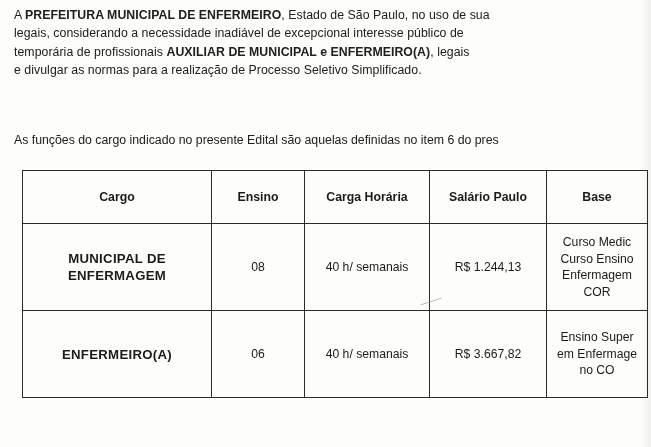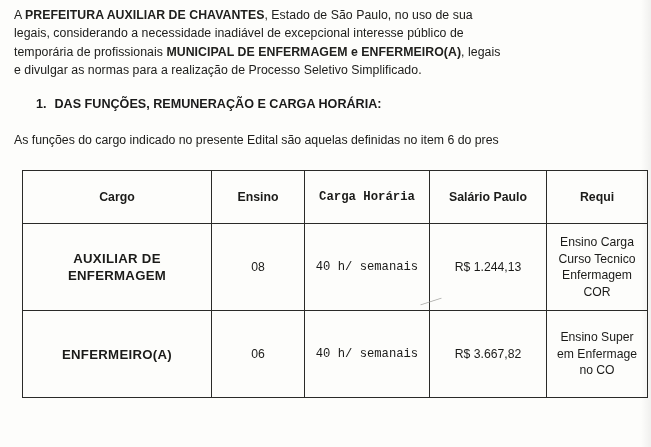--- a/index.html
+++ b/index.html
@@ -75,21 +75,21 @@
   table.fn thead th {
     height: 52px;
     font-weight: bold;
     font-size: 12.3px;
   }
   table.fn tbody td {
     height: 86px;
   }
   .c-cargo { width: 188px; }
   .c-vagas { width: 92px; }
-  .c-ch    { width: 124px; font-family: Liberation Mono, monospace; }
+  .c-ch    { width: 124px; }
   .c-sal   { width: 116px; }
   .c-req   { width: 100px; }
 
   .cargo-name {
     font-weight: bold;
     font-size: 13.2px;
     line-height: 17px;
     letter-spacing: 0.3px;
   }
   .vagas-val {
@@ -129,54 +129,51 @@
     background: linear-gradient(to right, rgba(0,0,0,0), rgba(0,0,0,0.05));
     pointer-events: none;
   }
 </style>
 </head>
 <body>
 
 <div class="page">
 
   <div class="intro">
-    <span class="ln"><span>A </span><b>PREFEITURA AUXILIAR DE CHAVANTES</b><span>, Estado de São Paulo, no uso de sua</span></span>
+    <span class="ln"><span>A </span><b>PREFEITURA MUNICIPAL DE ENFERMEIRO</b><span>, Estado de São Paulo, no uso de sua</span></span>
     <span class="ln">legais, considerando a necessidade inadiável de excepcional interesse público de</span>
-    <span class="ln"><span>temporária de profissionais </span><b>MUNICIPAL DE ENFERMAGEM e ENFERMEIRO(A)</b><span>, legais</span></span>
+    <span class="ln"><span>temporária de profissionais </span><b>AUXILIAR DE MUNICIPAL e ENFERMEIRO(A)</b><span>, legais</span></span>
     <span class="ln">e divulgar as normas para a realização de Processo Seletivo Simplificado.</span>
   </div>
 
-  <div class="section-head">
-    <span class="num">1.</span><span>DAS FUNÇÕES, REMUNERAÇÃO E CARGA HORÁRIA:</span>
-  </div>
 
   <div class="lead">As funções do cargo indicado no presente Edital são aquelas definidas no item 6 do pres</div>
 
   <table class="fn">
     <thead>
       <tr>
         <th class="c-cargo">Cargo</th>
         <th class="c-vagas">Ensino</th>
         <th class="c-ch">Carga Horária</th>
         <th class="c-sal">Salário Paulo</th>
-        <th class="c-req">Requi</th>
+        <th class="c-req">Base</th>
       </tr>
     </thead>
     <tbody>
       <tr>
         <td class="c-cargo">
-          <div class="cargo-name">AUXILIAR DE</div>
+          <div class="cargo-name">MUNICIPAL DE</div>
           <div class="cargo-name">ENFERMAGEM</div>
         </td>
         <td class="c-vagas vagas-val">08</td>
         <td class="c-ch">40 h/ semanais</td>
         <td class="c-sal">R$ 1.244,13</td>
         <td class="c-req req-cell">
-          <span class="rl">Ensino Carga</span>
-          <span class="rl">Curso Tecnico</span>
+          <span class="rl">Curso Medic</span>
+          <span class="rl">Curso Ensino</span>
           <span class="rl">Enfermagem</span>
           <span class="rl">COR</span>
         </td>
       </tr>
       <tr>
         <td class="c-cargo">
           <div class="cargo-name">ENFERMEIRO(A)</div>
         </td>
         <td class="c-vagas vagas-val">06</td>
         <td class="c-ch">40 h/ semanais</td>

